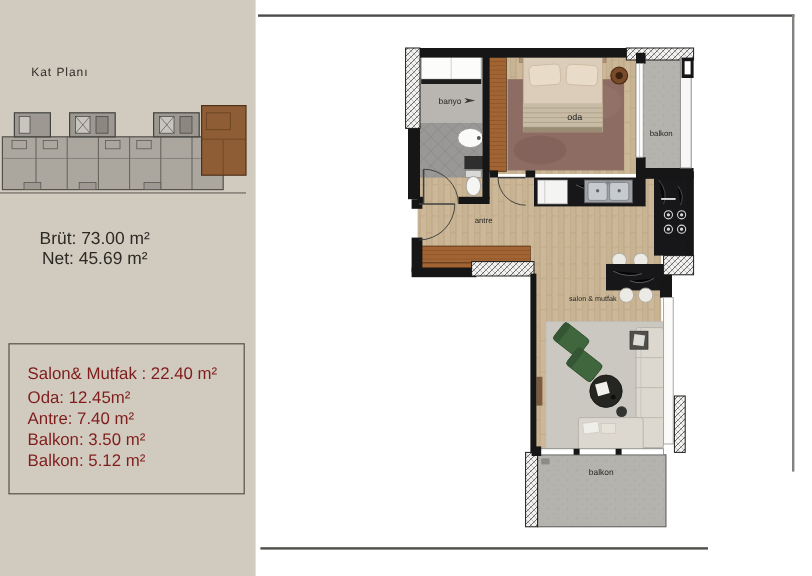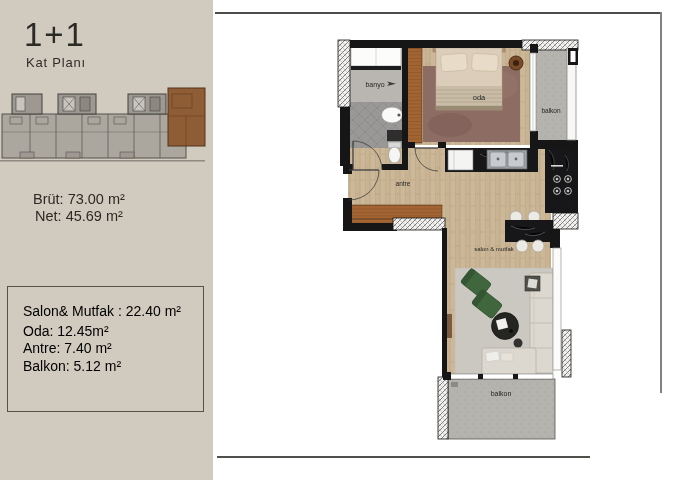--- a/index.html
+++ b/index.html
@@ -2,42 +2,41 @@
 <html><head>
 <meta charset="utf-8">
 <style>
   html,body{margin:0;padding:0;background:#ffffff;}
   .stage{position:relative;width:677px;height:480px;background:#ffffff;overflow:hidden;
          font-family:"Liberation Sans",sans-serif;}
   
   .sidebar{position:absolute;left:0;top:0;width:213px;height:480px;background:#d1cabe;}
   .title{position:absolute;left:24px;top:16px;font-size:33px;font-weight:500;
          letter-spacing:2px;color:#2b2a25;}
-  .subtitle{position:absolute;left:26px;top:55px;font-size:13px;letter-spacing:.8px;color:#2e2d28;}
+  .subtitle{position:absolute;left:26px;top:55px;font-size:10px;letter-spacing:.8px;color:#2e2d28;}
   .keyplan{position:absolute;left:0;top:86px;width:213px;height:78px;}
   .metrics{position:absolute;left:33px;top:191px;font-size:14.5px;line-height:17px;color:#2b2a25;text-align:center;}
   .areas-box{position:absolute;left:7px;top:286px;width:197px;height:126px;
              border:1px solid #55524b;box-sizing:border-box;padding:16px 0 0 15px;
-             color:#000000;font-size:14px;}
+             color:#7f1d1d;font-size:14px;}
   .areas-box .line1{margin-bottom:3px;}
   .areas-box .item{line-height:17.2px;}
   
   .frame-top{position:absolute;left:215px;top:12px;width:447px;height:2px;background:#4c4c4a;}
   .frame-right{position:absolute;left:660px;top:12px;width:2px;height:381px;background:#84827e;}
   .frame-bottom{position:absolute;left:217px;top:456px;width:373px;height:2px;background:#504f4b;}
   .floorplan{position:absolute;left:335px;top:30px;width:250px;height:415px;}
   svg text{font-family:"Liberation Sans",sans-serif;fill:#262624;}
 </style>
 </head>
 <body>
 
 <div class="stage">
 
   <div class="sidebar">
-    <div class="title">1+1</div>
     <div class="subtitle">Kat Planı</div>
 
     <svg class="keyplan" viewBox="0 0 213 78">
       <g>
         <rect x="2" y="28" width="184" height="44" fill="#aba79f" stroke="#55524c" stroke-width="1"></rect>
         <rect x="0" y="74" width="205" height="1.5" fill="#8e8a82"></rect>
 
         <rect x="12" y="8" width="30" height="20" fill="#9d9992" stroke="#44423e" stroke-width="1"></rect>
         <rect x="58" y="8" width="38" height="20" fill="#9d9992" stroke="#44423e" stroke-width="1"></rect>
         <rect x="128" y="8" width="38" height="20" fill="#9d9992" stroke="#44423e" stroke-width="1"></rect>
@@ -68,20 +67,21 @@
 
     <div class="metrics">
       <div>Brüt: 73.00 m²</div>
       <div>Net: 45.69 m²</div>
     </div>
 
     <div class="areas-box">
       <div class="line1 item">Salon&amp; Mutfak : 22.40 m²</div>
       <div class="item">Oda: 12.45m²</div>
       <div class="item">Antre: 7.40 m²</div>
+      <div class="item">Balkon: 3.50 m²</div>
       <div class="item">Balkon: 5.12 m²</div>
     </div>
   </div>
 
   <div class="frame-top"></div>
   <div class="frame-right"></div>
   <div class="frame-bottom"></div>
 
   <svg class="floorplan" viewBox="0 0 250 415">
     <defs>

